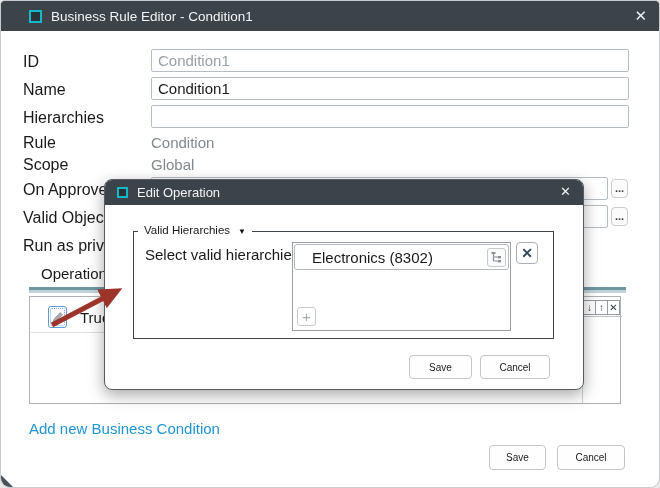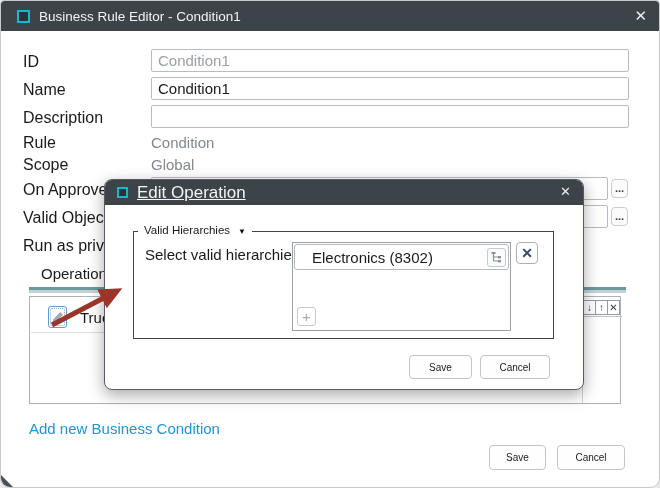--- a/index.html
+++ b/index.html
@@ -4,21 +4,21 @@
 <style>
   * { margin:0; padding:0; box-sizing:border-box; }
   body { font-family:"Liberation Sans", sans-serif; background:#e8e8e8; }
   .window {
     position:relative; width:660px; height:488px; background:#fff;
     border:1px solid #c7cbce; border-radius:4px 4px 10px 10px; overflow:hidden;
   }
   
   .titlebar {
     position:absolute; left:0; top:0; right:0; height:30px;
-    background:#3c4349; display:flex; align-items:center; padding-left:16px;
+    background:#3c4349; display:flex; align-items:center; padding-left:28px;
     border-radius:3px 3px 0 0;
   }
   .app-icon { width:13px; height:13px; border:2px solid #15b8ca; background:#2b3237; flex:0 0 auto; }
   .title-text { color:#f2f4f5; font-size:13.5px; margin-left:9px; }
   .tb-close { position:absolute; right:12px; top:5px; color:#eceeef; font-size:15px; cursor:pointer; line-height:20px; }
   
   .flabel { position:absolute; left:22px; font-size:16px; color:#1a1a1a; white-space:nowrap; }
   .finput {
     position:absolute; left:150px; width:478px; height:23px;
     border:1px solid #b5bcc2; border-radius:2px; font-family:"Liberation Sans",sans-serif;
@@ -74,21 +74,21 @@
   .dialog {
     position:absolute; left:103px; top:178px; width:480px; height:211px;
     background:#fff; border:1px solid #565c62; border-radius:8px;
     box-shadow:0 5px 16px rgba(0,0,0,0.35); z-index:10;
   }
   .dlg-titlebar {
     position:absolute; left:0; top:0; right:0; height:25px; background:#3c4349;
     border-radius:7px 7px 0 0; display:flex; align-items:center; padding-left:12px;
   }
   .dlg-icon { width:11px; height:11px; border:2px solid #15b8ca; background:#2b3237; }
-  .dlg-title { color:#f2f4f5; font-size:17px; margin-left:9px;text-decoration:underline; }
+  .dlg-title { color:#f2f4f5; font-size:13px; margin-left:9px; }
   .dlg-close { position:absolute; right:12px; top:3px; color:#eceeef; font-size:13px; cursor:pointer; line-height:18px; }
   .groupbox { position:absolute; left:28px; top:51px; width:421px; height:108px; border:1px solid #3f4449; }
   .legend {
     position:absolute; left:33px; top:44px; background:#fff; padding:0 6px;
     font-size:11.5px; color:#1a1a1a; cursor:pointer; white-space:nowrap;
   }
   .legend .caret { font-size:8px; margin-left:8px; color:#111; }
   .sel-label { position:absolute; left:40px; top:66px; font-size:15px; color:#1a1a1a; }
   .listbox { position:absolute; left:187px; top:62px; width:219px; height:89px; border:1px solid #9aa0a5; background:#fff; }
   .hier-field {
@@ -125,21 +125,21 @@
     <span class="title-text">Business Rule Editor - Condition1</span>
     <span class="tb-close">✕</span>
   </div>
 
   <span class="flabel" style="top:52px">ID</span>
   <input class="finput readonly" style="top: 48px;" readonly="" value="Condition1">
 
   <span class="flabel" style="top:80px">Name</span>
   <input class="finput" style="top: 76px;" value="Condition1">
 
-  <span class="flabel" style="top:108px">Description</span>
+  <span class="flabel" style="top:108px">Hierarchies</span>
   <input class="finput" style="top: 104px;" value="">
 
   <span class="flabel" style="top:133px">Rule</span>
   <span class="fstatic" style="top:133px">Condition</span>
 
   <span class="flabel" style="top:155px">Scope</span>
   <span class="fstatic" style="top:155px">Global</span>
 
   <span class="flabel" style="top:180px">On Approve</span>
   <input class="finput short" style="top: 176px;">

